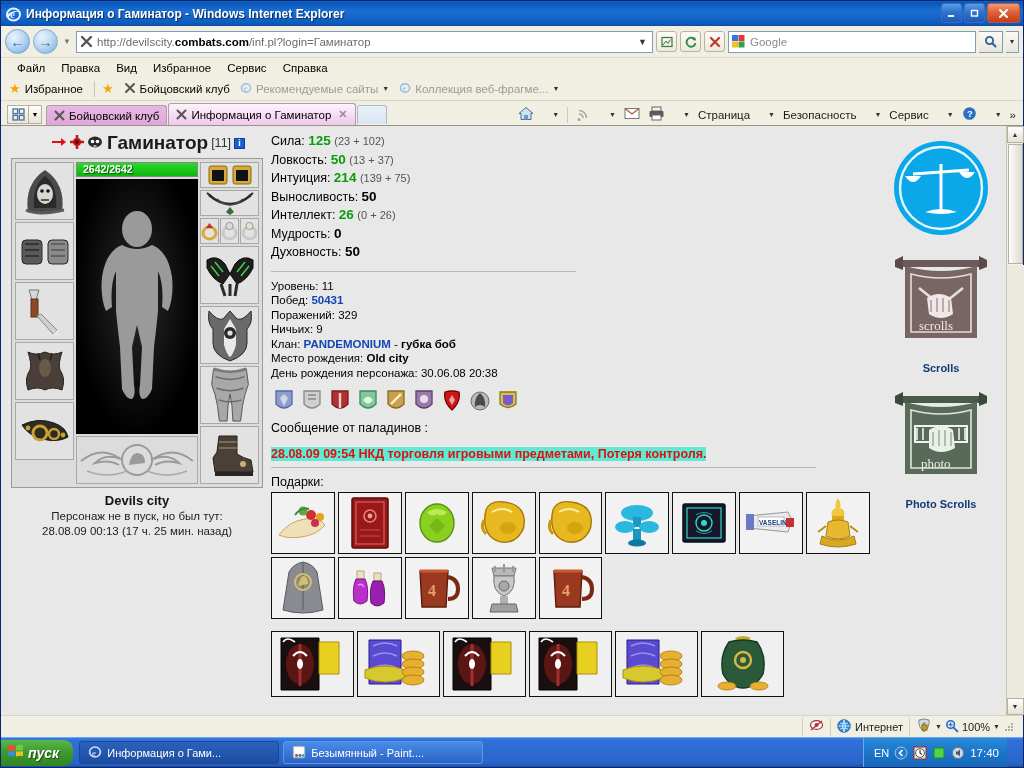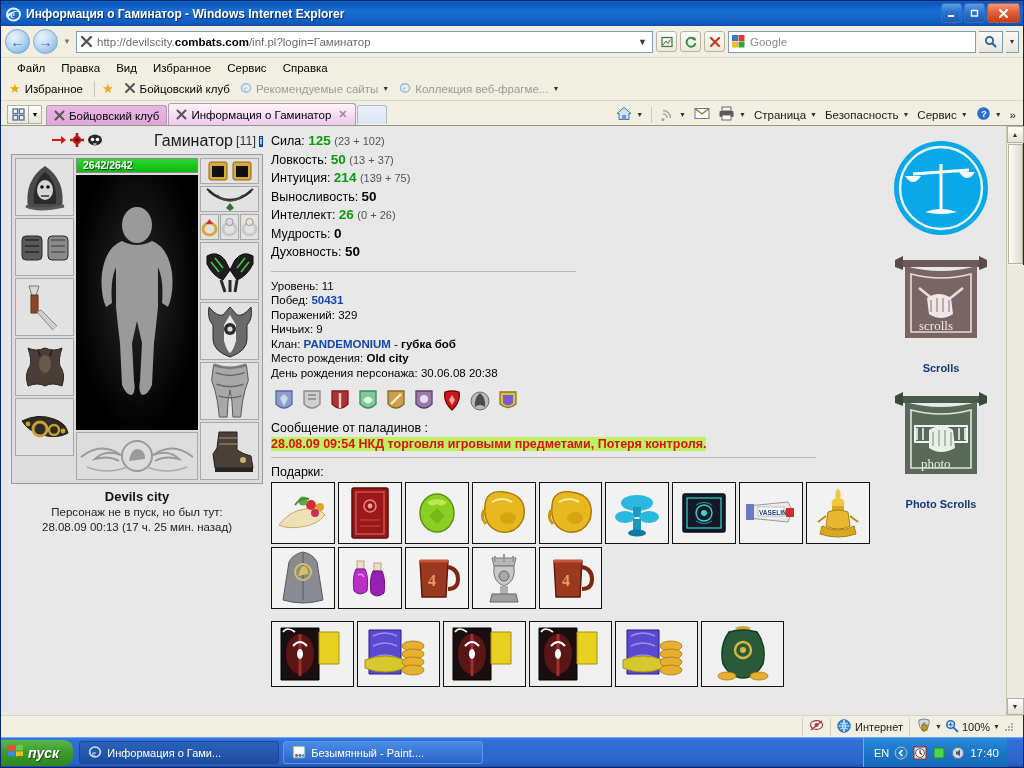--- a/index.html
+++ b/index.html
@@ -82,40 +82,40 @@
   .tab { height:20px; display:flex; align-items:center; gap:4px; padding:0 7px;
          font-size:11.5px; border:1px solid #b09bb0; border-bottom:none;
          border-radius:3px 3px 0 0; margin-right:1px; }
   .tab.inactive { background:linear-gradient(180deg,#e9b8e4,#dfa6d9); color:#000; }
   .tab.active { background:linear-gradient(180deg,#fdf3fb,#efc9ec); height:22px; color:#000; }
   .tab .xclose { color:#9b8a9b; font-weight:bold; font-size:11px; margin-left:3px; }
   .tab .xl { width:11px; height:11px; }
   .newtab { width:30px; height:19px; border:1px solid #b0b8c8; border-bottom:none;
             border-radius:3px 3px 0 0; background:linear-gradient(180deg,#e8f0fa,#dae6f4); margin-bottom:1px;}
   .cmdbar { position:absolute; right:4px; bottom:1px; display:flex; align-items:center; gap:2px; }
-  .cmditem { display:flex; align-items:center; gap:4px; padding:1px 3px; font-size:11.5px; color:#1a1a1a; }
+  .cmditem { display:flex; align-items:center; gap:18px; padding:1px 3px; font-size:11.5px; color:#1a1a1a; }
   .cmdcaret { font-size:7px; color:#333; }
   .cmdsep { width:1px; height:16px; background:#cfcbb8; margin:0 3px; }
 
   
   .pagewrap { flex:1; display:flex; background:#fff; border-top:1px solid #9a9684; min-height:0; position:relative;}
   .page { flex:1; background:#e8e8e8; position:relative; overflow:hidden; }
   .vscroll { width:17px; background:#f0efe8; border-left:1px solid #c8c4b4; display:flex;
              flex-direction:column; align-items:center; }
   .sbtn { width:17px; height:17px; background:linear-gradient(180deg,#fdfdfb,#e4e2d4);
           border:1px solid #b5b1a0; display:flex; align-items:center; justify-content:center; font-size:7px; color:#333;}
   .sthumb { width:15px; height:120px; margin:1px; background:linear-gradient(90deg,#fdfdfb,#dcdace);
             border:1px solid #b5b1a0; }
   .strack { flex:1; background:#eceade; width:17px; }
 
   
   .content { padding:6px 0 0 0; font-size:11.5px; color:#000; display:flex; }
   .leftcol { width:262px; flex:0 0 262px; padding-left:10px; }
   .namehdr { display:flex; align-items:center; gap:3px; padding-left:40px; margin-bottom:4px; }
-  .namehdr .nm { font-weight:normal; font-size:16px; color:#1a1a1a;margin-left:47px; }
+  .namehdr .nm { font-weight:bold; font-size:19px; color:#1a1a1a; }
   .namehdr .lvl { font-size:12.5px; color:#333; }
   .ibadge { width:11px; height:11px; background:#1a5fd0; color:#fff; font-size:9px; font-weight:bold;
             display:flex; align-items:center; justify-content:center; border:1px solid #0d3f98;}
   .charbox { border:1px solid #9a9a9a; background:#dcdcdc; padding:3px; }
   .blocked { color:#e01010; font-weight:bold; font-size:13.5px; text-align:center; padding:3px 0 4px; }
   .eqgrid { display:flex; gap:2px; }
   .eqcol { width:62px; display:flex; flex-direction:column; gap:2px; }
   .eqslot { background:#e2e2e2; border:1px solid #a8a8a8; height:58px; display:flex;
             align-items:center; justify-content:center; overflow:hidden; }
   .eqslot.sm { height:26px; }
@@ -141,22 +141,22 @@
   .stats .val.g { color:#0a9c0a; }
   .stats .val.k { color:#000; }
   .stats .paren { color:#555; font-size:11px; }
   .hr { height:1px; background:#b9b9b9; margin:9px 0 7px 0; width:305px; }
   .info { line-height:14.5px; font-size:11.5px; }
   .info b { font-weight:bold; }
   .info .blue { color:#1246b4; font-weight:bold; }
   .medals { display:flex; gap:8px; margin:10px 0 8px 3px; }
   .medal { width:20px; height:23px; }
   .msgtitle { font-size:12.5px; margin-top:4px; }
-  .msgred { color:#e01010; font-weight:bold; font-size:12.5px; margin-top:2px;
-            background:#bef264; display:inline-block; }
+  .msgred { color:#e01010; font-weight:bold; font-size:12.5px; margin-top:12px;
+            background:#5eead4; display:inline-block; }
   .hr2 { height:1px; background:#b9b9b9; margin:6px 0 7px 0; width:545px; }
   .giftlbl { font-size:12.5px; margin-bottom:3px; }
   .giftrow { display:flex; gap:3px; margin-bottom:3px; }
   .gift { width:65px; height:62px; background:#f2f2f2; border:1px solid #111;
           display:flex; align-items:center; justify-content:center; overflow:hidden;}
   .gift.empty { border-color:transparent; background:transparent; }
   .giftrow2 { display:flex; gap:3px; margin-top:12px;}
   .gift2 { width:83px; height:66px; background:#f0f0f0; border:1px solid #111;
            display:flex; align-items:center; justify-content:center; overflow:hidden;}
 

